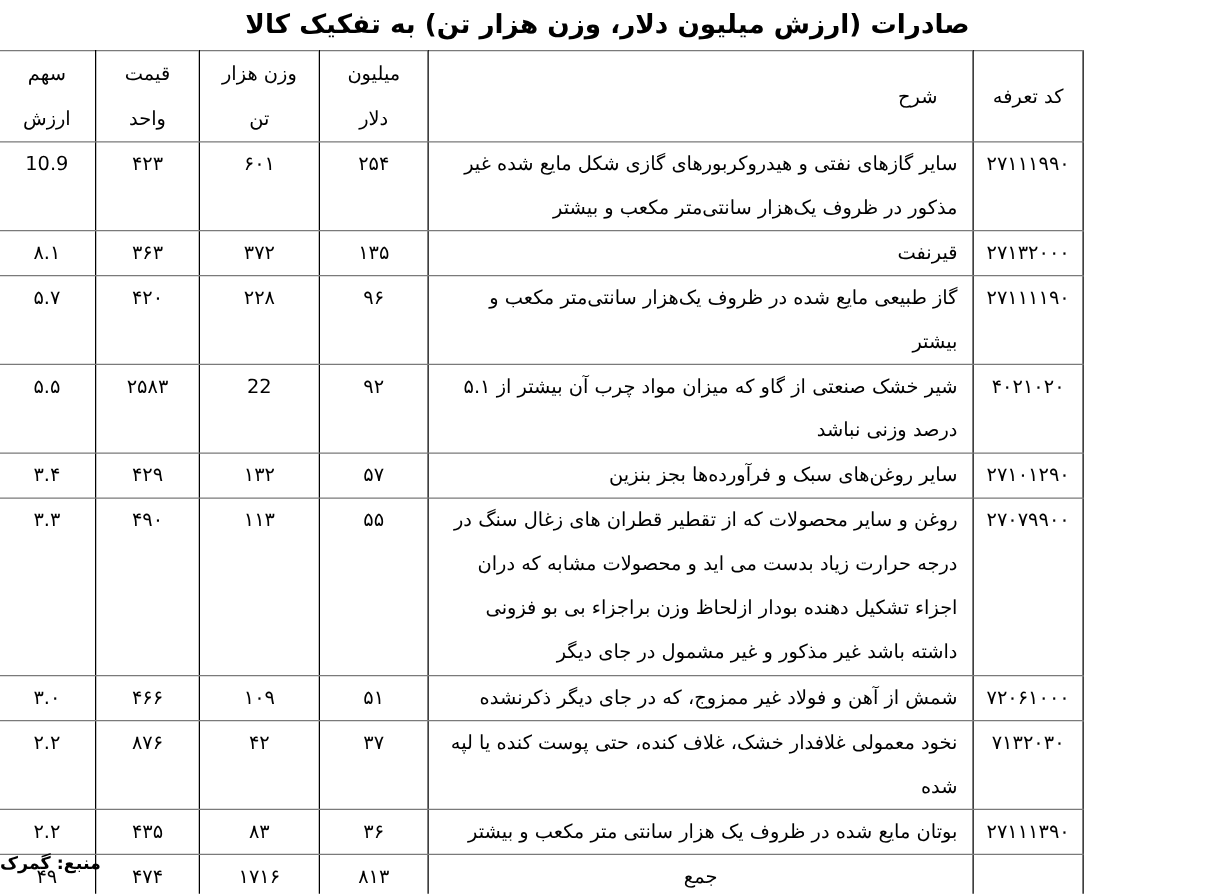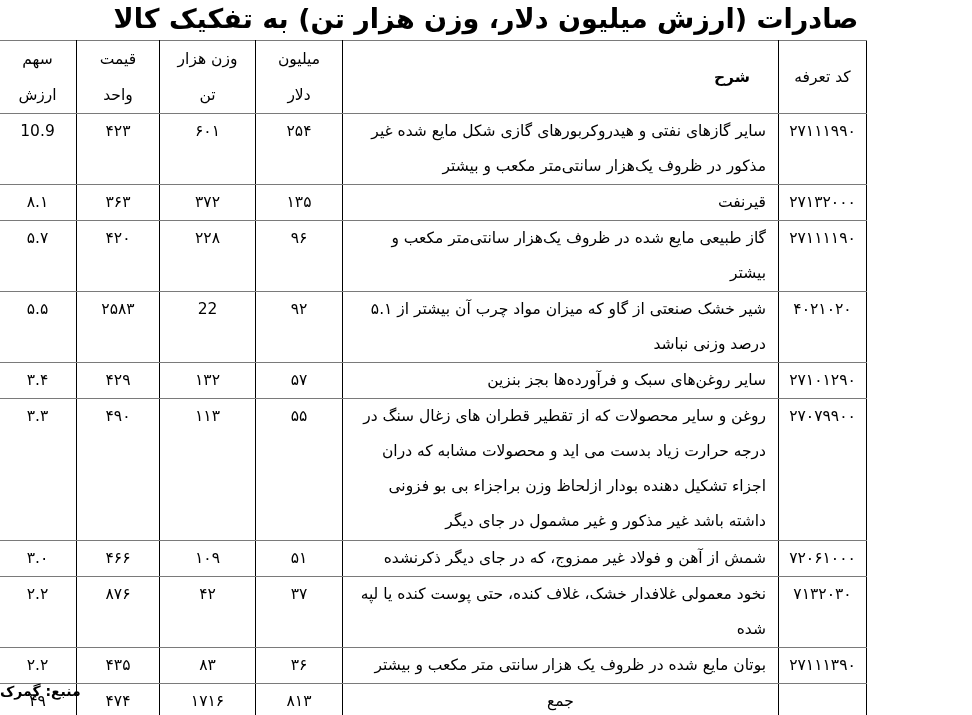--- a/index.html
+++ b/index.html
@@ -1,27 +1,27 @@
 <!DOCTYPE html>
 <html><head>
 <meta charset="utf-8">
 <style>
   html, body { margin:0; padding:0; background:#ffffff; }
   body { width:972px; height:715px; position:relative; overflow:hidden;
          font-family:"DejaVu Sans", sans-serif; color:#000; }
   .title { position:absolute; top:4px; left:0; width:972px; text-align:center;
-           font-size:27px; font-weight:bold; direction:rtl; line-height:30px; }
+           font-size:21px; font-weight:bold; direction:rtl; line-height:30px; }
   table.t { position:absolute; top:40px; left:-2px; border-collapse:collapse;
             direction:rtl; table-layout:fixed; }
   table.t td, table.t th { border-top:1px solid #7a7a7a; border-bottom:1px solid #7a7a7a;
             border-left:1.5px solid #000; border-right:1.5px solid #000;
             padding:0 8px; vertical-align:top; font-size:15.5px; font-weight:normal;
             line-height:35px; }
   table.t th { height:36px; vertical-align:middle; text-align:center; line-height:36px; }
-  table.t th.desc { text-align:right; padding-right:28px;font-weight:bold; }
+  table.t th.desc { text-align:right; padding-right:28px; }
   table.t td.code { text-align:center;margin-left:12px; }
   table.t td.desc { text-align:right; padding-right:12px; }
   table.t td.num { text-align:center; }
   table.t td.total-label { text-align:center; }
   .src { position:absolute; top:680px; left:0; width:834px; text-align:left; direction:rtl;
          font-size:14px; font-weight:bold; line-height:22px; }
   .c-code { width:88px; } .c-desc { width:436px; } .c-usd { width:87px; }
   .c-wt { width:96px; } .c-price { width:83px; } .c-share { width:78px; }
 </style>
 </head>

